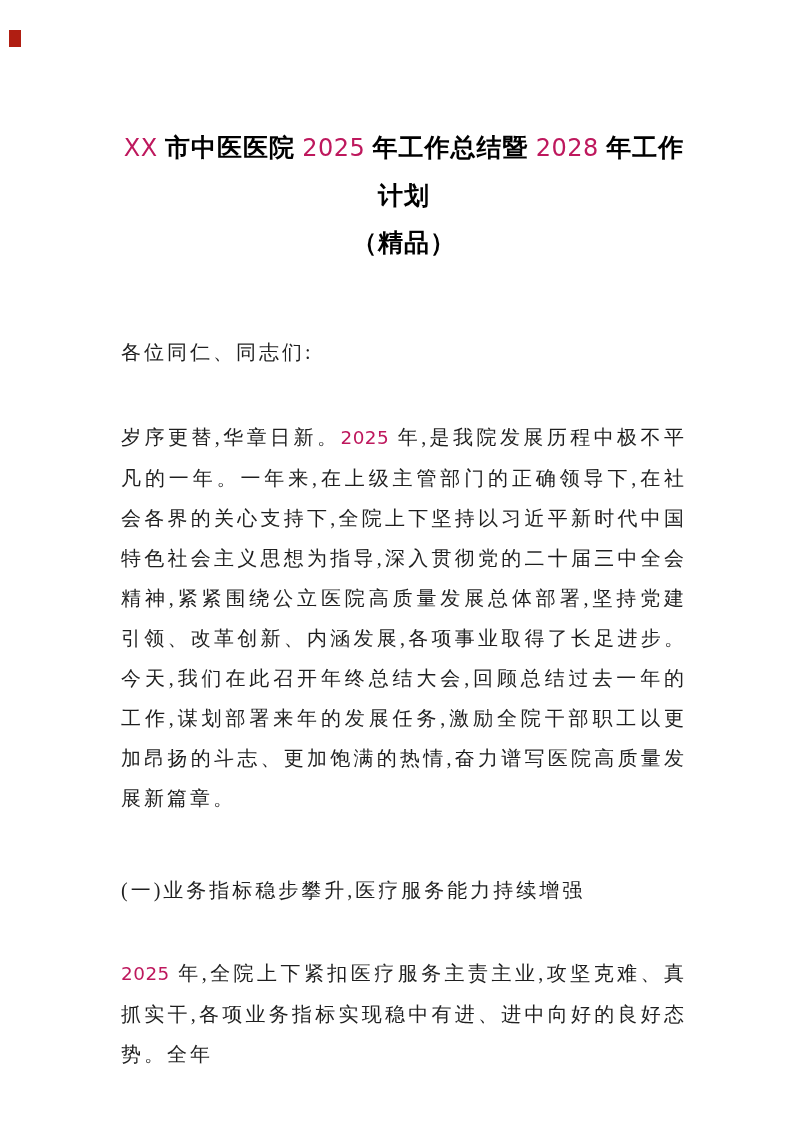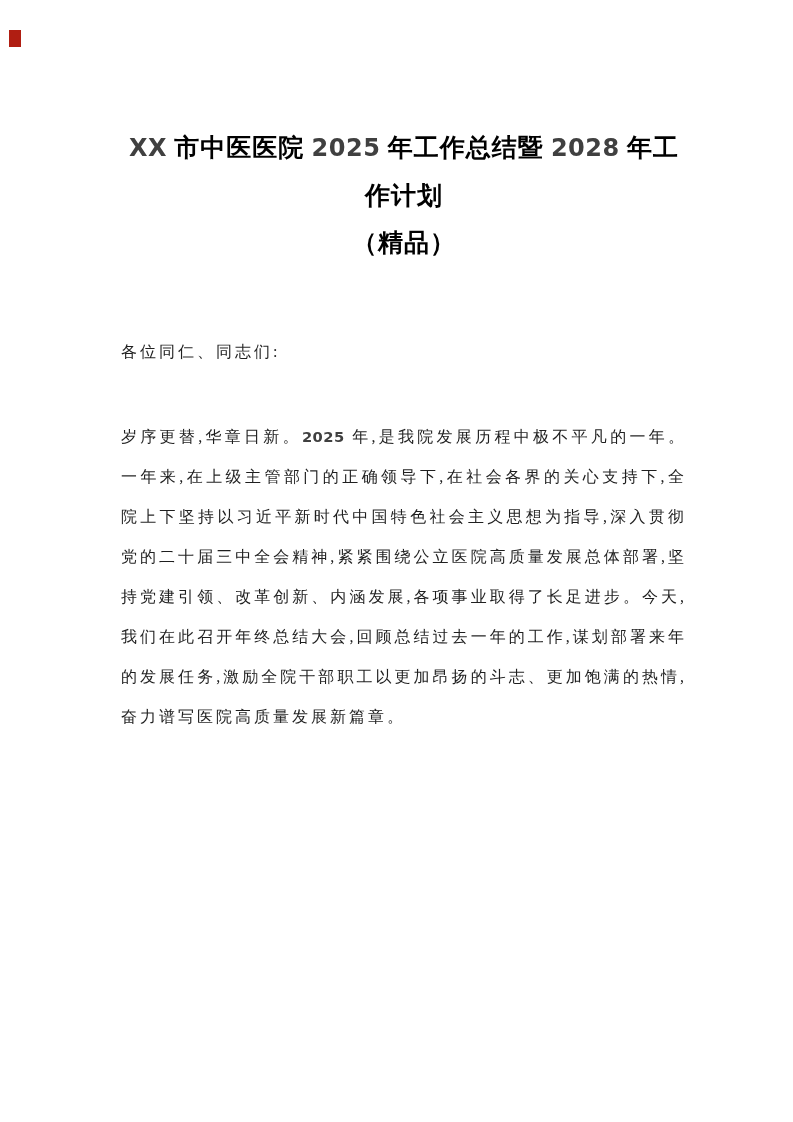--- a/index.html
+++ b/index.html
@@ -36,40 +36,40 @@
     font-weight: 700;
     color: #000000;
     text-align: center;
     letter-spacing: 1px;
     margin: 0;
   }
   .title-block {
     margin: 0 0 66px 0;
   }
   .body-text {
-    font-size: 16px;
+    font-size: 20px;
     line-height: 40px;
     letter-spacing: 3px;
     color: #1f1f1f;
     text-align: justify;
     text-justify: inter-character;
     margin: 0;
   }
   .greeting        { margin: 0 0 45px 0; }
   .para-intro      { margin: 0 0 52px 0; }
   .heading-level1  { margin: 0 0 44px 0; }
   .heading-level2  { margin: 0 0 43px 0; }
   .para-business   { margin: 0; }
   
   .num {
     font-family: "DejaVu Sans", "Liberation Sans", sans-serif;
-    font-weight: 700;
+    font-weight: 400;
     font-size: 0.92em;
     letter-spacing: 0.5px;
-    color: #404040;
+    color: #be185d;
   }
   .doc-title .num { font-size: 0.96em; }
 </style>
 </head>
 <body>
 
 <div class="page">
 
   <div class="corner-mark"></div>
 
@@ -78,16 +78,18 @@
     <div class="title-block">
       <h1 class="doc-title rich"><span class="num">XX</span> 市中医医院 <span class="num">2025</span> 年工作总结暨 <span class="num">2028</span> 年工作计划</h1>
       <h1 class="doc-title">（精品）</h1>
     </div>
 
     <p class="body-text greeting">各位同仁、同志们:</p>
 
     <p class="body-text para-intro rich">岁序更替,华章日新。<span class="num">2025</span> 年,是我院发展历程中极不平凡的一年。一年来,在上级主管部门的正确领导下,在社会各界的关心支持下,全院上下坚持以习近平新时代中国特色社会主义思想为指导,深入贯彻党的二十届三中全会精神,紧紧围绕公立医院高质量发展总体部署,坚持党建引领、改革创新、内涵发展,各项事业取得了长足进步。今天,我们在此召开年终总结大会,回顾总结过去一年的工作,谋划部署来年的发展任务,激励全院干部职工以更加昂扬的斗志、更加饱满的热情,奋力谱写医院高质量发展新篇章。</p>
 
 
+    <p class="body-text heading-level2 rich">(一)业务指标稳步攀升,医疗服务能力持续增强</p>
 
+    <p class="body-text para-business rich"><span class="num">2025</span> 年,全院上下紧扣医疗服务主责主业,攻坚克难、真抓实干,各项业务指标实现稳中有进、进中向好的良好态势。全年</p>
 
   </div>
 </div>
 
 </body></html>

